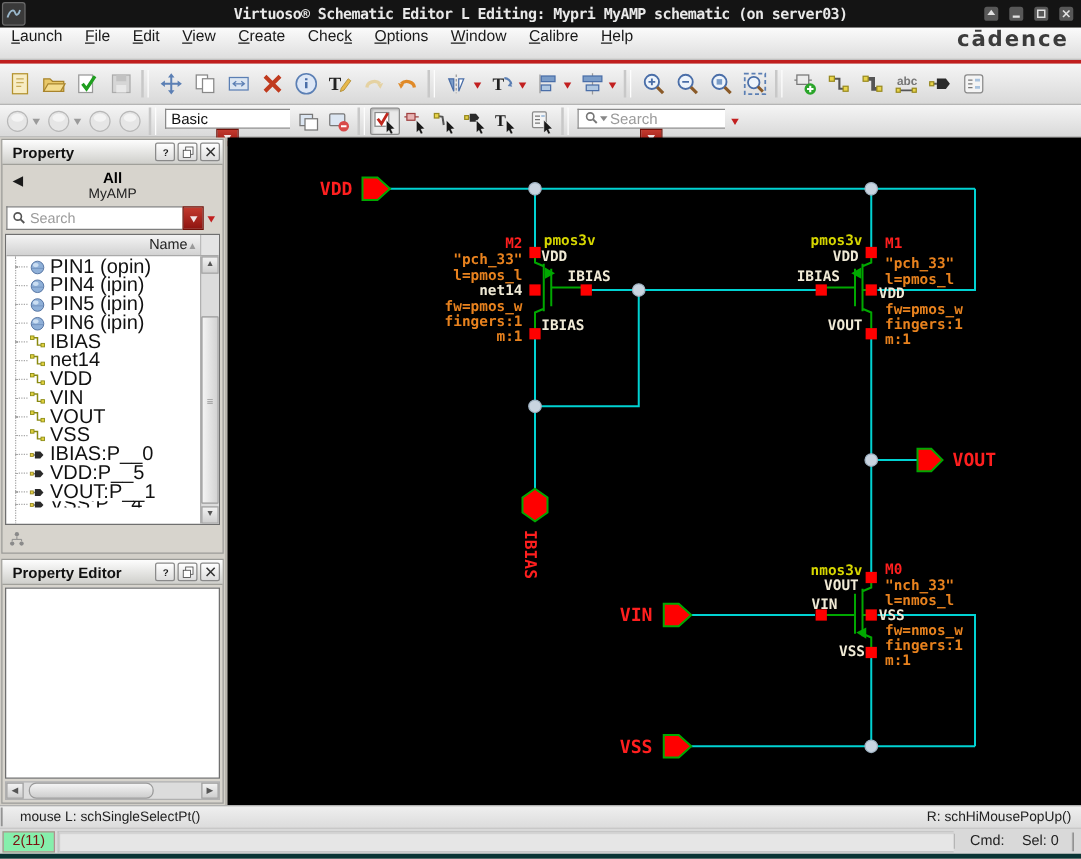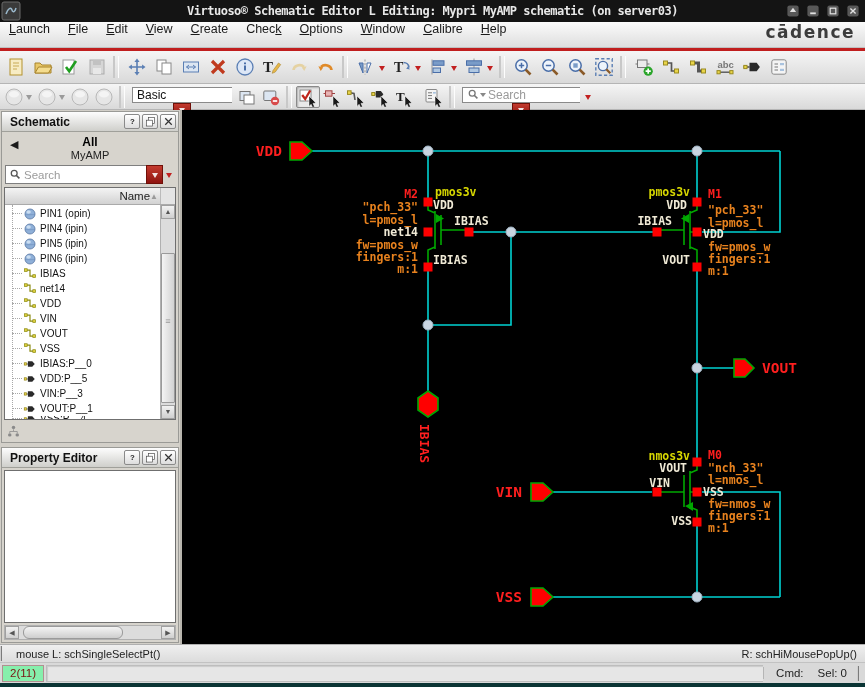--- a/index.html
+++ b/index.html
@@ -63,21 +63,21 @@
   .search-dd { width:17px; height:19px; background:linear-gradient(#c33a2e,#8f1410); border:1px solid #701008; display:flex; align-items:center; justify-content:center; }
   .search-dd:after { content:""; width:0;height:0;border:3.5px solid transparent; border-top:5px solid #f2e4e4; margin-top:4px; }
 
   .tree-wrap { flex:1 1 auto; margin:1px 2px 0; border:1px solid #6f6f6f; background:#fff; position:relative; overflow:hidden; display:flex; flex-direction:column; }
   .tree-header { height:17px; background:linear-gradient(#f4f4f4,#d2d2d2); border-bottom:1px solid #aaa; display:flex; align-items:center; flex:0 0 auto; }
   .tree-header .hn { flex:1; text-align:right; font-size:11.5px; color:#222; }
   .tree-header .sort { color:#9a9a9a; font-size:8px; margin-right:2px; }
   .tree-header .hsb { width:15px; border-left:1px solid #bbb; align-self:stretch; background:#e4e4e4; }
   .tree-rows { flex:1; overflow:hidden; position:relative; padding-top:1px; }
   .tree-rows:before { content:""; position:absolute; left:7px; top:0; bottom:0; border-left:1px dotted #a8a8a8; }
-  .trow { height:15px; display:flex; align-items:center; font-size:10px; color:#111; white-space:nowrap; }
+  .trow { height:15px; display:flex; align-items:center; font-size:16px; color:#111; white-space:nowrap; }
   .trow.partial { height:5px; overflow:hidden; }
   .twig { width:10px; height:0; border-top:1px dotted #a8a8a8; margin-left:7px; flex:0 0 auto; }
   .ticon { width:14px; height:14px; flex:0 0 auto; margin:0 3px 0 1px; }
   .ticon svg { width:14px; height:14px; }
   .vscroll { position:absolute; right:0; top:17px; bottom:0; width:15px; background:#dcdcdc; border-left:1px solid #b0b0b0; }
   .vscroll .arr { height:14px; background:linear-gradient(#f2f2f2,#cfcfcf); border:1px solid #a0a0a0; font-size:7px; text-align:center; line-height:12px; color:#555; }
   .vscroll .arr.dn { position:absolute; bottom:0; left:0; right:0; }
   .vscroll .thumb { position:absolute; top:48px; left:0; right:0; height:150px; background:linear-gradient(90deg,#f4f4f4,#d2d2d2); border:1px solid #9a9a9a; border-radius:1px; }
   .vscroll .thumb:after { content:"≡"; display:block; text-align:center; color:#999; font-size:9px; margin-top:62px; }
   .nav-foot { height:22px; flex:0 0 auto; display:flex; align-items:center; padding-left:4px; }
@@ -457,21 +457,21 @@
       <span class="btn"></span>
     </span>
     <span class="dd-arrow" style="margin-left:2px;"></span>
   </div>
 
   <div class="main">
     <div class="leftcol">
 
       <div class="panel" id="navigator">
         <div class="panel-header">
-          <span class="panel-title">Schematic</span>
+          <span class="panel-title">Property</span>
           <span class="panel-btns">
               <span class="tb-btn">
                 <svg width="16" height="16" viewBox="0 0 20 20">
                   <text x="10" y="14.5" font-size="12" text-anchor="middle" fill="#222" font-weight="bold" font-family="Liberation Sans,sans-serif">?</text>
                 </svg>
               </span>
               <span class="tb-btn">
                 <svg width="16" height="16" viewBox="0 0 20 20">
                   <rect x="7" y="4" width="9" height="9" fill="#fff" stroke="#444"></rect>
                   <rect x="4" y="8" width="9" height="9" fill="#fff" stroke="#444"></rect>
@@ -607,29 +607,20 @@
                 <span>IBIAS:P__0</span>
               </div>
               <div class="trow">
                 <span class="twig"></span>
                 <span class="ticon"><svg viewBox="0 0 20 20">
                     <path d="M1.5 10h5.5" stroke="#666" stroke-width="1.6"></path>
                     <rect x="1.8" y="8.2" width="3.4" height="3.4" fill="#e8d44a" stroke="#998a20"></rect>
                     <path d="M7 6h6.2l3.6 4-3.6 4H7z" fill="#2a2a2a"></path>
                   </svg></span>
                 <span>VDD:P__5</span>
-              </div>
-              <div class="trow">
-                <span class="twig"></span>
-                <span class="ticon"><svg viewBox="0 0 20 20">
-                    <path d="M1.5 10h5.5" stroke="#666" stroke-width="1.6"></path>
-                    <rect x="1.8" y="8.2" width="3.4" height="3.4" fill="#e8d44a" stroke="#998a20"></rect>
-                    <path d="M7 6h6.2l3.6 4-3.6 4H7z" fill="#2a2a2a"></path>
-                  </svg></span>
-                <span>VIN:P__3</span>
               </div>
               <div class="trow">
                 <span class="twig"></span>
                 <span class="ticon"><svg viewBox="0 0 20 20">
                     <path d="M1.5 10h5.5" stroke="#666" stroke-width="1.6"></path>
                     <rect x="1.8" y="8.2" width="3.4" height="3.4" fill="#e8d44a" stroke="#998a20"></rect>
                     <path d="M7 6h6.2l3.6 4-3.6 4H7z" fill="#2a2a2a"></path>
                   </svg></span>
                 <span>VOUT:P__1</span>
               </div>

